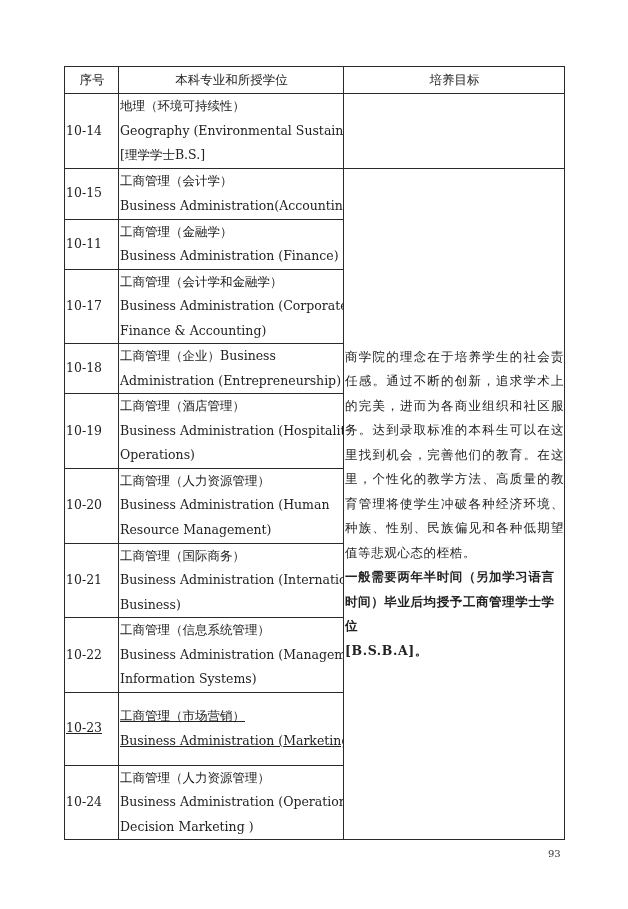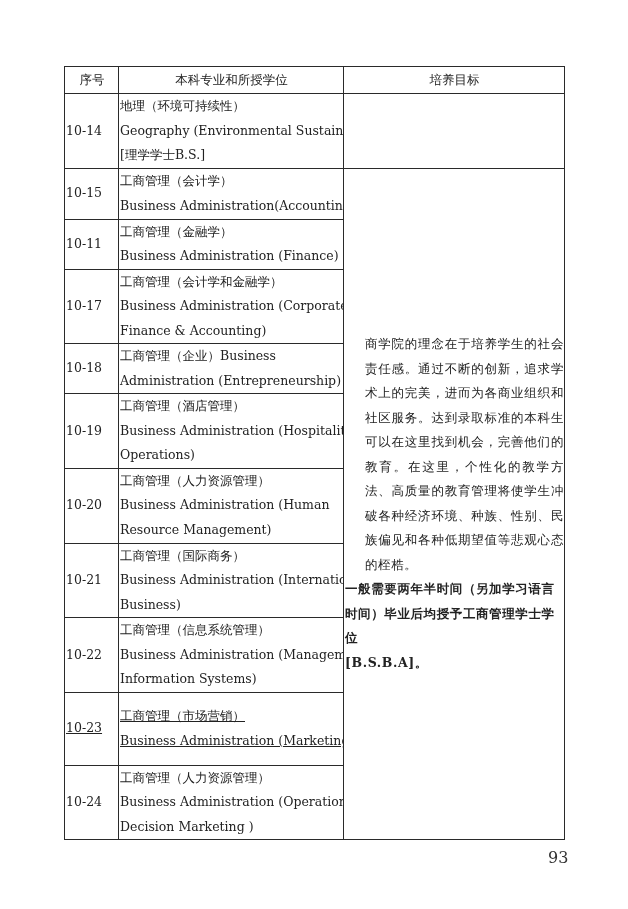--- a/index.html
+++ b/index.html
@@ -36,25 +36,25 @@
     td.num { font-size: 12.5px; }
     td.major { padding-left: 1px; }
     td.major span.line { display: block; white-space: nowrap; }
     td.goal {
       vertical-align: middle;
       font-size: 12.5px;
       line-height: 24.5px;
       padding: 0 1px 0 1px;
       letter-spacing: 0.6px;
     }
-    td.goal .para { display: block; text-align: justify; padding-left: 20px; }
+    td.goal .para { display: block; text-align: justify; }
     td.goal .bold { font-weight: bold; display: block; }
     .page-number {
       position: absolute; left: 548px; top: 848px;
-      font-size: 16px; color: #333333;
+      font-size: 10px; color: #333333;
     }
   </style>
 </head>
 <body>
 
 <div class="page">
   <table class="program-table">
     <colgroup>
       <col class="c-no">
         <col class="c-major">

